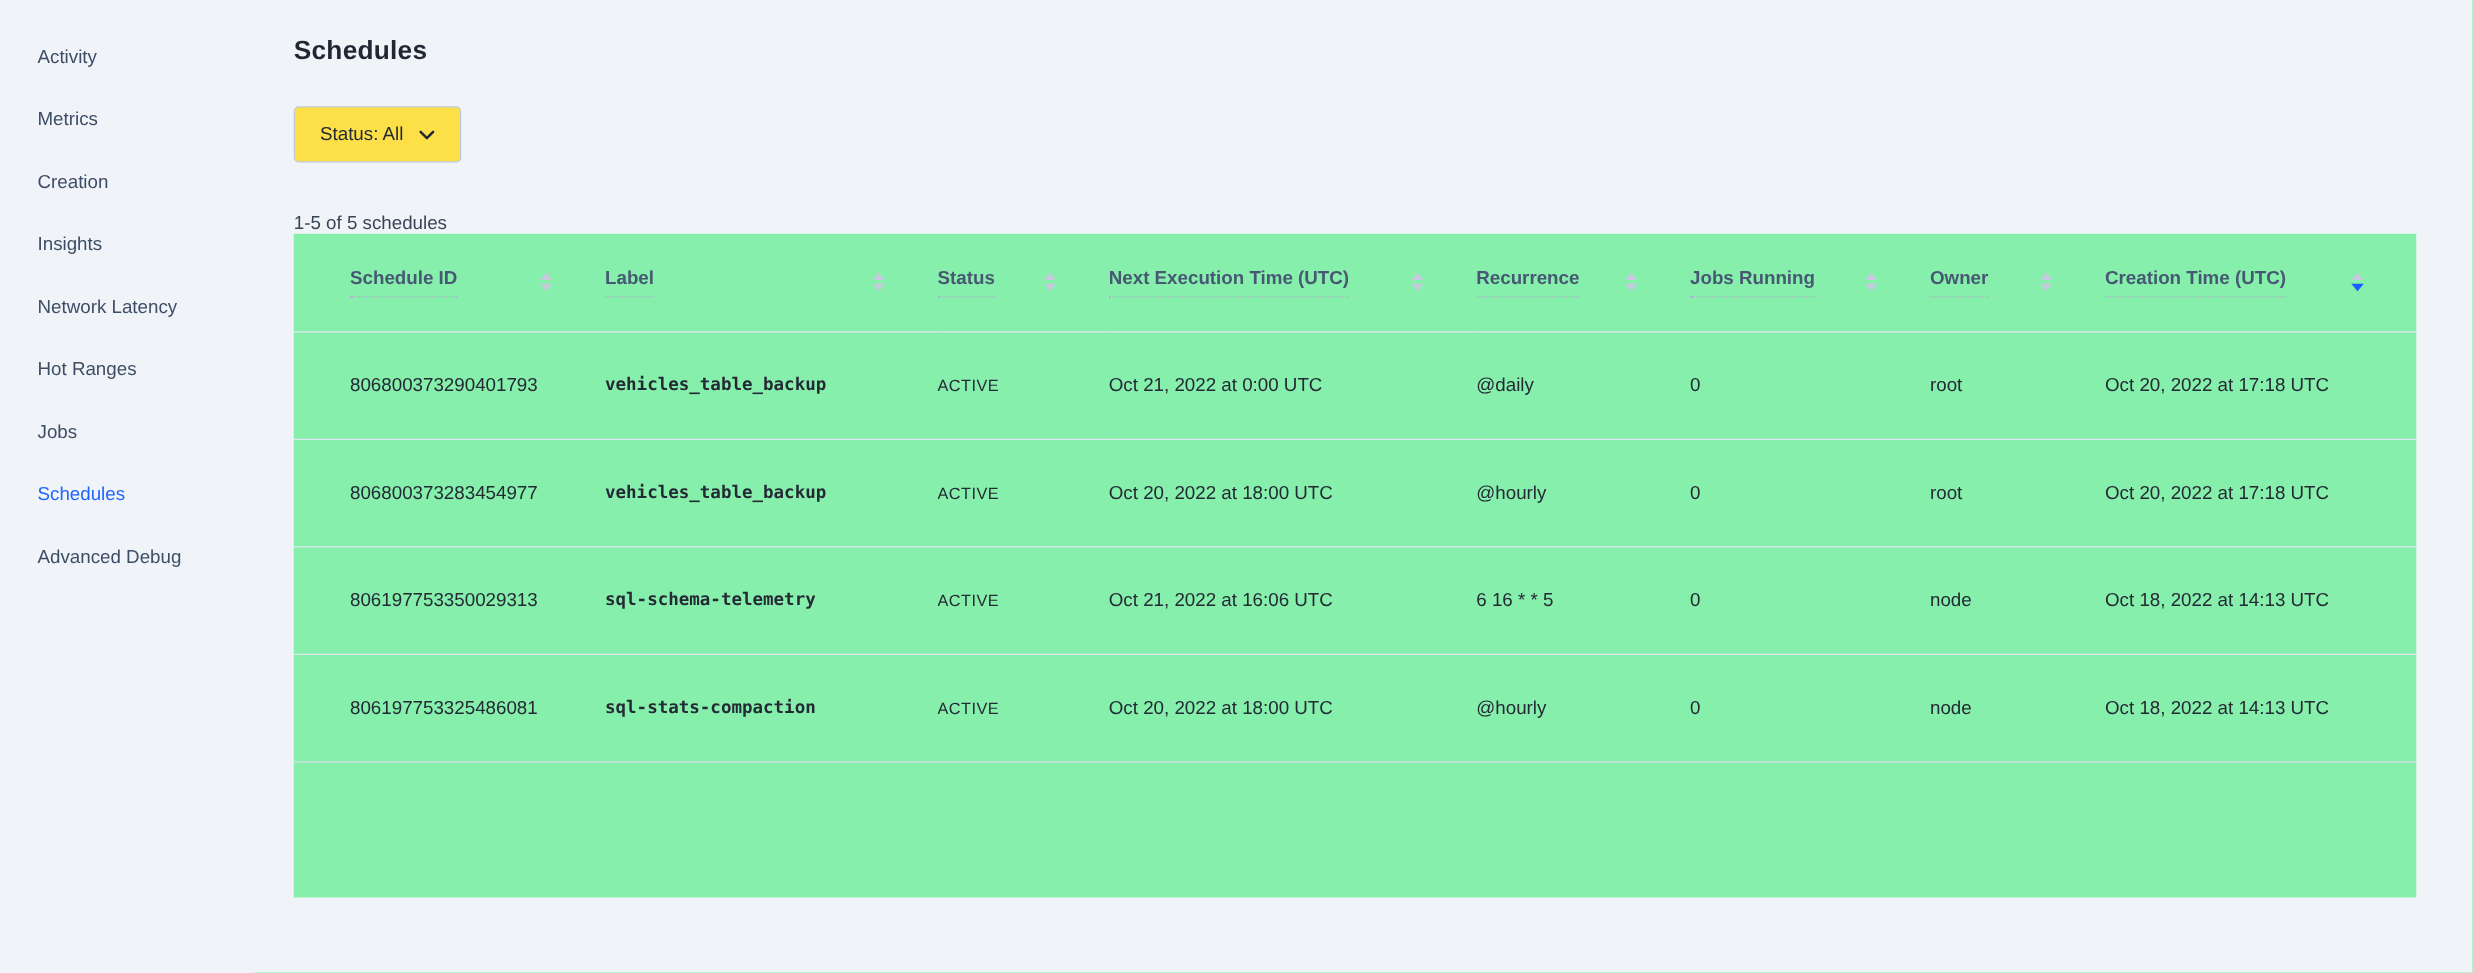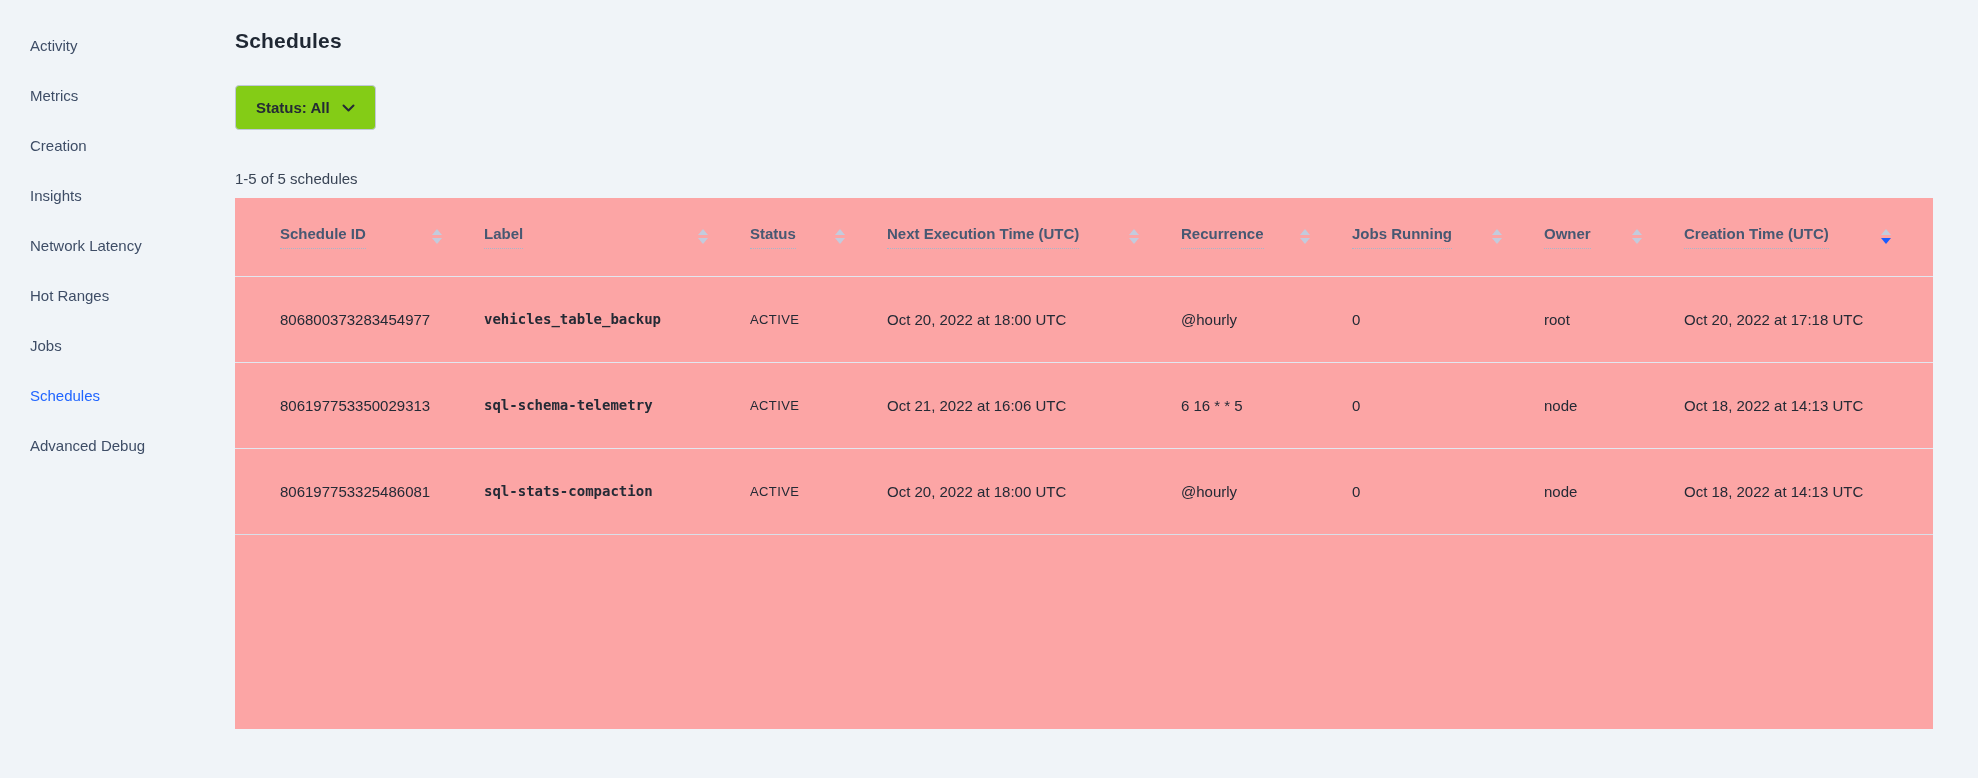--- a/index.html
+++ b/index.html
@@ -45,50 +45,49 @@
     letter-spacing: 0.2px;
   }
   .filter-bar {
     position: absolute;
     top: 85px; left: 0;
     display: flex;
     gap: 19px;
   }
   .dropdown-btn {
     height: 45px;
-    background: #84cc16;
+    background: #fde047;
     border: 1px solid #c0c8d9;
     border-radius: 4px;
     display: inline-flex;
     align-items: center;
     gap: 12px;
     padding: 0 20px;
     font-size: 15px;
-    font-weight: bold;
+    font-weight: normal;
     color: #242a35;
     cursor: pointer;
   }
   .chevron { display: inline-flex; margin-top: 2px; }
 
   .results-count {
     position: absolute;
     top: 170px; left: 0;
     font-size: 15px;
     color: #394455;
   }
 
   
   .panel {
     position: absolute;
     top: 187px; left: 0;
     width: 1698px;
     height: 531px;
-    background: #fca5a5;
+    background: #86efac;
     overflow: hidden;
-    margin-top: 11px;
   }
   table {
     width: 100%;
     border-collapse: collapse;
     table-layout: fixed;
   }
   th, td { text-align: left; vertical-align: middle; }
   thead th {
     height: 78px;
     font-size: 15px;
@@ -260,20 +259,30 @@
               <span class="sort-icon desc">
                   <span class="tri-up"></span>
                   <span class="tri-down"></span>
                 </span>
             </div>
           </th>
         </tr>
       </thead>
       <tbody>
         <tr>
+          <td class="first-col">806800373290401793</td>
+          <td class="label-cell">vehicles_table_backup</td>
+          <td class="status-cell">ACTIVE</td>
+          <td>Oct 21, 2022 at 0:00 UTC</td>
+          <td>@daily</td>
+          <td>0</td>
+          <td>root</td>
+          <td>Oct 20, 2022 at 17:18 UTC</td>
+        </tr>
+        <tr>
           <td class="first-col">806800373283454977</td>
           <td class="label-cell">vehicles_table_backup</td>
           <td class="status-cell">ACTIVE</td>
           <td>Oct 20, 2022 at 18:00 UTC</td>
           <td>@hourly</td>
           <td>0</td>
           <td>root</td>
           <td>Oct 20, 2022 at 17:18 UTC</td>
         </tr>
         <tr>

